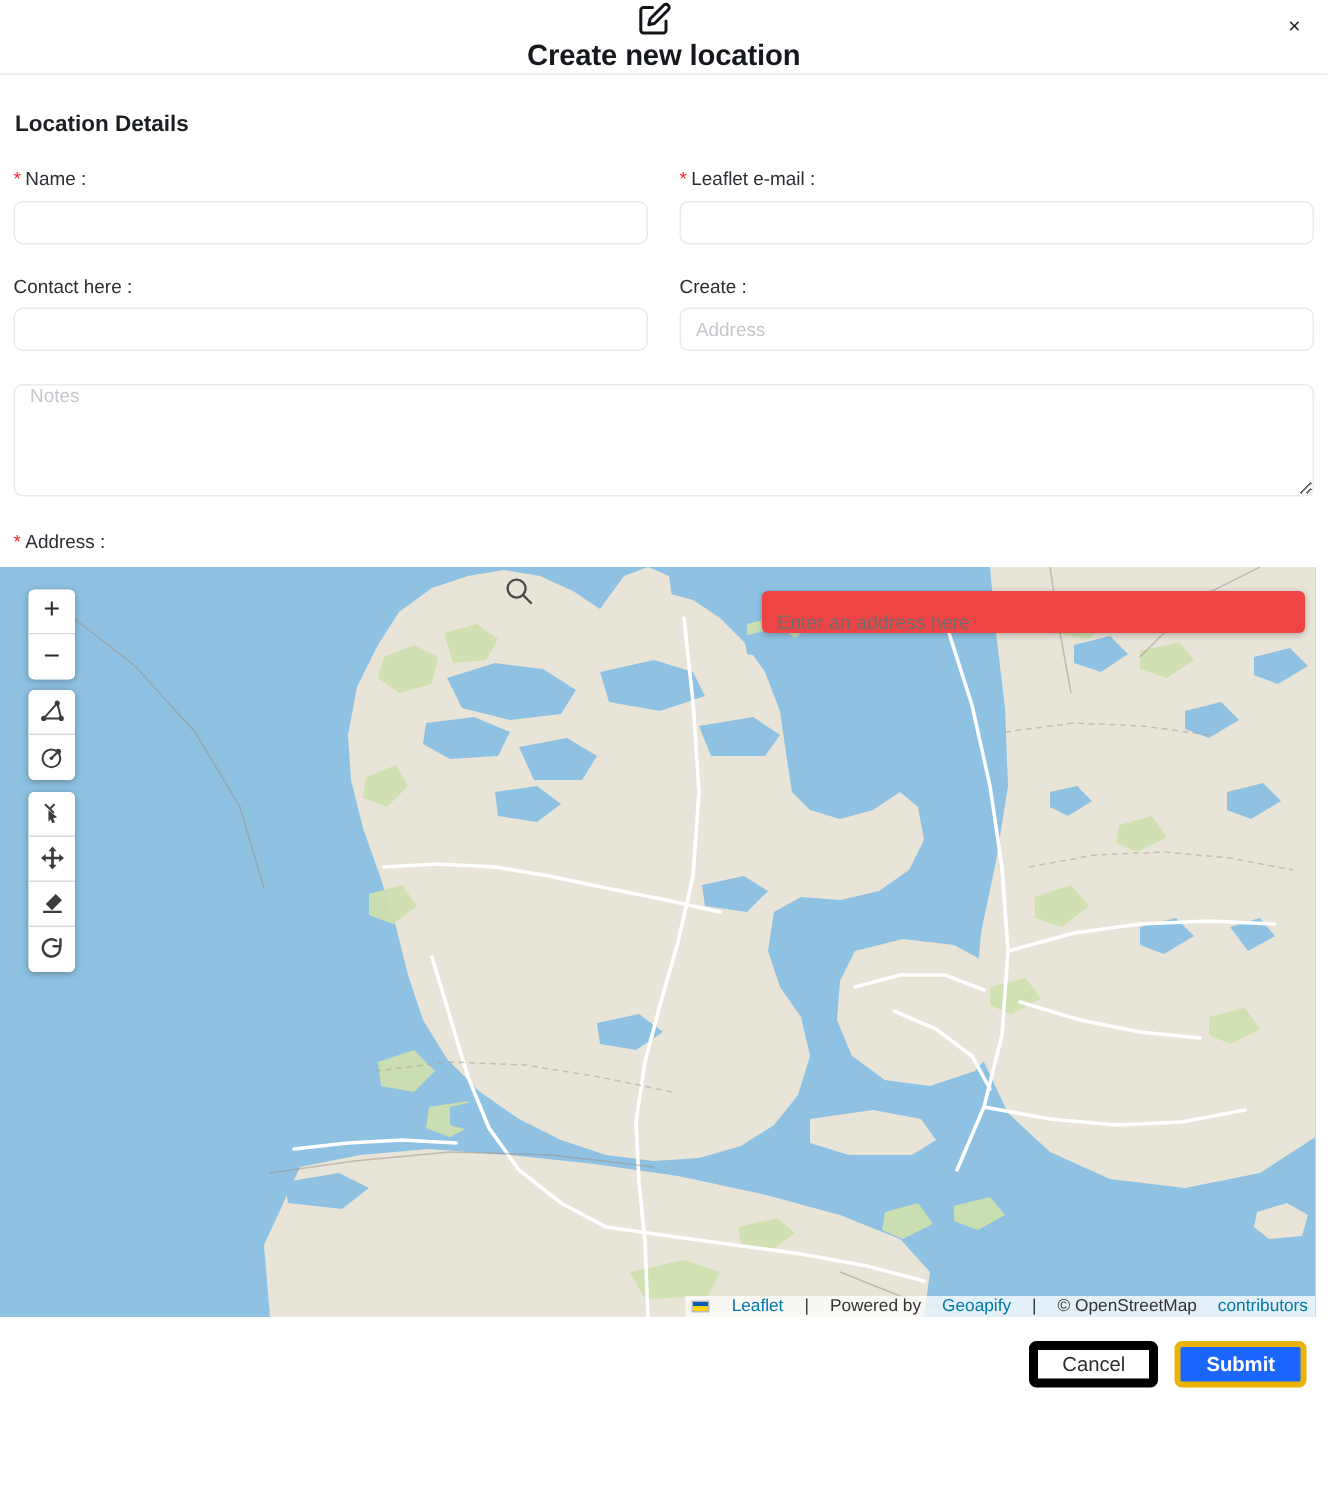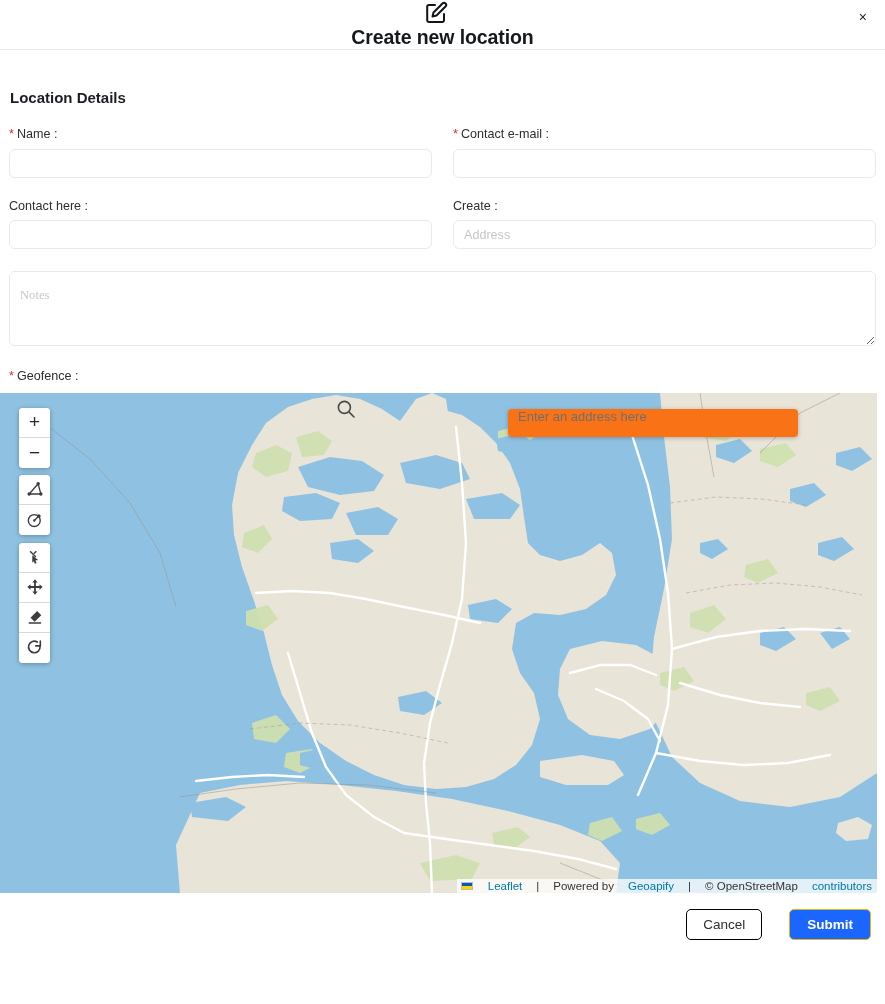--- a/index.html
+++ b/index.html
@@ -46,21 +46,21 @@
     font-family: "Liberation Sans", sans-serif;
   }
 
   
   .modal-body { padding: 16px 9px 0 9px; }
 
   .section-title {
     font-size: 15px;
     font-weight: bold;
     color: #1b1e22;
-    margin: 23px 0 22px 1px;
+    margin: 8px 0 22px 1px;
   }
 
   .field-grid {
     display: grid;
     grid-template-columns: 1fr 1fr;
     column-gap: 21px;
     row-gap: 0;
   }
   .field { margin-bottom: 22px; }
   .field-label {
@@ -89,24 +89,24 @@
     outline: none;
   }
   .text-input::placeholder { color: #c4c7cb; }
 
   .notes-field { margin-bottom: 24px; }
   .notes-area {
     width: 100%;
     height: 75px;
     border: 1px solid #e9eaec;
     border-radius: 6px;
-    padding: 16px 10px;
+    padding: 0 10px;
     font-size: 12.6px;
     color: #2b2f33;
-    font-family: Liberation Serif, serif;
+    font-family: Liberation Sans, sans-serif;
     resize: vertical;
     outline: none;
     display: block;
   }
   .notes-area::placeholder { color: #c4c7cb; }
 
   .geofence-label { margin-bottom: 10px; }
 
   
   .map-wrap {
@@ -171,28 +171,28 @@
     padding: 0;
   }
   .draw-btn:last-child { border-bottom: none; }
   .draw-btn svg { display: block; }
 
   
   .geo-search {
     position: absolute;
     top: 16px;
     left: 508px;
-    width: 290px;
+    width: 362px;
     height: 28px;
-    background: #f97316;
+    background: #ef4444;
     border-radius: 4px;
     box-shadow: 0 1px 4px rgba(0,0,0,0.25);
     z-index: 30;
     display: flex;
-    align-items: flex-start;
+    align-items: flex-end;
   }
   .geo-search input {
     flex: 1;
     border: none;
     outline: none;
     background: transparent;
     font-size: 13px;
     padding: 0 10px;
     color: #333;
     font-family: "Liberation Sans", sans-serif;
@@ -236,39 +236,38 @@
     align-items: center;
     justify-content: flex-end;
     padding: 0 14px;
     gap: 11px;
     background: #fff;
   }
   .btn-cancel {
     height: 31px;
     padding: 0 16px;
     background: #fff;
-    border: 1px solid #000000;
+    border: 6px solid #000000;
     border-radius: 5px;
     font-size: 13.5px;
     color: #2b2f33;
     cursor: pointer;
     font-family: "Liberation Sans", sans-serif;
   }
   .btn-submit {
     height: 31px;
     padding: 0 17px;
     background: #1a66ff;
-    border: 1px solid #eab308;
+    border: 4px solid #eab308;
     border-radius: 5px;
     font-size: 13.5px;
     font-weight: bold;
     color: #fff;
     cursor: pointer;
     font-family: "Liberation Sans", sans-serif;
-    margin-left: 16px;
   }
 </style>
 </head>
 <body>
 
 <div class="modal-header">
   <span class="header-icon">
     <svg width="24" height="24" viewBox="0 0 24 24" fill="none" stroke="#111418" stroke-width="2" stroke-linecap="round" stroke-linejoin="round">
       <path d="M11 4H5a1.8 1.8 0 0 0-1.8 1.8v13.4A1.8 1.8 0 0 0 5 21h13.2a1.8 1.8 0 0 0 1.8-1.8V13"></path>
       <path d="M18.5 2.5a2.1 2.1 0 0 1 3 3L12.5 14.5l-4 1 1-4Z"></path>
@@ -286,21 +285,21 @@
 
     <div class="field">
       <label class="field-label">
         <span class="req">*</span><span>Name :</span>
       </label>
       <input class="text-input" type="text" placeholder="" style="">
     </div>
 
     <div class="field">
       <label class="field-label">
-        <span class="req">*</span><span>Contact e-mail :</span>
+        <span class="req">*</span><span>Leaflet e-mail :</span>
       </label>
       <input class="text-input" type="text" placeholder="" style="">
     </div>
 
     <div class="field">
       <label class="field-label">Contact here :</label>
       <input class="text-input" type="text" placeholder="" style="">
     </div>
 
     <div class="field">
@@ -308,21 +307,21 @@
       <input class="text-input" type="text" placeholder="Address" style="">
     </div>
 
   </div>
 
   <div class="notes-field">
     <textarea class="notes-area" placeholder="Notes" style=""></textarea>
   </div>
 
   <label class="field-label geofence-label">
-    <span class="req">*</span><span>Geofence :</span>
+    <span class="req">*</span><span>Address :</span>
   </label>
 </div>
 
 <div class="map-wrap">
 
   <div class="map-canvas">
     <div class="water-bg"></div>
     <svg width="877" height="500" viewBox="0 0 877 500" style="position:absolute;inset:0;">
 
       <path d="M232,112 L238,80 L252,52 L266,30 L288,14 L312,6 L336,2 L360,6 L382,16 L400,28 L418,20 L440,16 L462,22 L480,34 L496,50 L510,70 L520,96 L524,124 L528,150 L540,162 L560,168 L582,162 L600,150 L612,160 L616,182 L606,202 L586,216 L560,222 L534,220 L516,230 L512,256 L520,280 L534,300 L540,326 L532,352 L516,372 L494,386 L466,394 L436,396 L404,392 L374,382 L346,368 L320,350 L298,328 L282,302 L272,272 L264,240 L254,208 L242,174 L234,142 Z" fill="#e9e4d8"></path>

